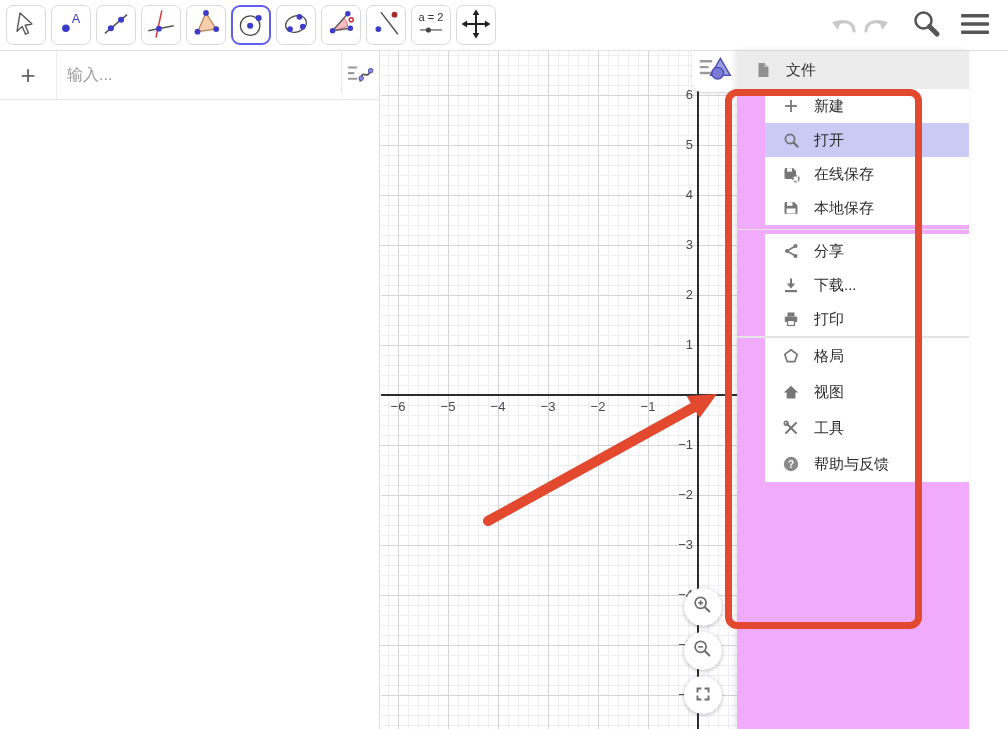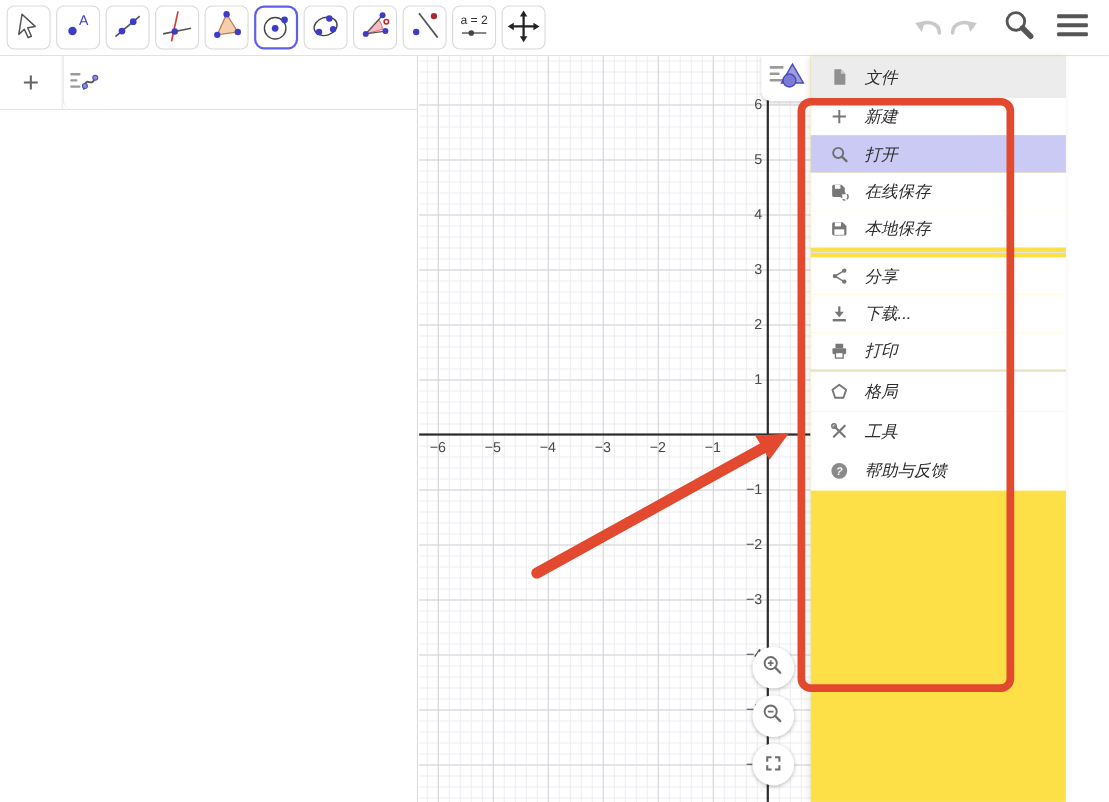--- a/index.html
+++ b/index.html
@@ -69,29 +69,29 @@
     box-shadow:0 1px 3px rgba(0,0,0,.18);display:flex;align-items:center;justify-content:center;
   }
   .round-btn{
     position:absolute;left:303px;width:38px;height:38px;border-radius:50%;
     background:#fff;border:none;box-shadow:0 1px 4px rgba(0,0,0,.28);
     display:flex;align-items:center;justify-content:center;cursor:pointer;
   }
   
   .menu-panel{
     position:absolute;left:737px;top:51px;width:232px;height:678px;
-    background:#fde047;box-shadow:-2px 0 6px rgba(0,0,0,.10);font-style:italic;
+    background:#f0abfc;box-shadow:-2px 0 6px rgba(0,0,0,.10);
   }
   .menu-header{
     height:38px;background:#ececec;display:flex;align-items:center;
     gap:14px;padding-left:17px;cursor:pointer;
   }
   .menu-item{
     height:34px;display:flex;align-items:center;gap:14px;
-    padding-left:17px;cursor:pointer;background:#fff;
+    padding-left:17px;cursor:pointer;background:#fff;margin-left:28px;
   }
   .menu-item.tall{height:36px;}
   .menu-item.highlighted{background:#cacaf5;}
   .menu-label{font-size:15px;color:#2d2d2d;white-space:nowrap;}
   .menu-icon{width:18px;height:18px;display:inline-flex;align-items:center;justify-content:center;flex:none;}
   .menu-divider{border-top:1px solid #e4e4e4;height:0;}
   .menu-divider.gap{margin:4px 0;}
   
   .red-rect{
     position:absolute;left:725px;top:89px;width:197px;height:540px;
@@ -256,20 +256,21 @@
         </svg>
     </span>
   </div>
 </div>
 
 <div class="algebra-panel">
   <div class="input-row">
     <button class="plus-btn">
       <span>+</span>
     </button>
+    <input class="algebra-input" type="text" placeholder="输入..." style="">
     <button class="fan-btn">
       <span>
         <svg width="32" height="32" viewBox="0 0 34 34">
             <g fill="#9a9a9a">
               <rect x="3" y="9" width="10" height="2.2" rx="1"></rect>
               <rect x="3" y="15" width="7" height="2.2" rx="1"></rect>
               <rect x="3" y="21" width="10" height="2.2" rx="1"></rect>
             </g>
             <path d="M16 25 C19 8 23 27 28 11" fill="none" stroke="#555" stroke-width="1.8"></path>
             <circle cx="17.2" cy="21.5" r="2.4" fill="#8c8cdc" stroke="#4a4ab0" stroke-width="1"></circle>
@@ -444,20 +445,28 @@
   <div class="menu-item tall">
     <span class="menu-icon">
       <svg width="18" height="18" viewBox="0 0 18 18">
           <polygon points="9,2.8 15.2,7.4 12.8,14.6 5.2,14.6 2.8,7.4" fill="none" stroke="#777" stroke-width="1.7" stroke-linejoin="round"></polygon>
         </svg>
     </span>
     <span class="menu-label">格局</span>
   </div>
   <div class="menu-item tall">
     <span class="menu-icon">
+      <svg width="18" height="18" viewBox="0 0 18 18">
+          <path d="M9 2.8 L16.2 9.4 H13.4 V15.4 H4.6 V9.4 H1.8 Z" fill="#777"></path>
+        </svg>
+    </span>
+    <span class="menu-label">视图</span>
+  </div>
+  <div class="menu-item tall">
+    <span class="menu-icon">
       <svg width="18" height="18" viewBox="0 0 18 18" stroke="#777" stroke-width="2" stroke-linecap="round">
           <line x1="4" y1="14" x2="14" y2="4"></line>
           <line x1="4.5" y1="4.5" x2="14" y2="14"></line>
           <circle cx="4.2" cy="4.2" r="2" fill="none" stroke-width="1.4"></circle>
         </svg>
     </span>
     <span class="menu-label">工具</span>
   </div>
   <div class="menu-item tall">
     <span class="menu-icon">

